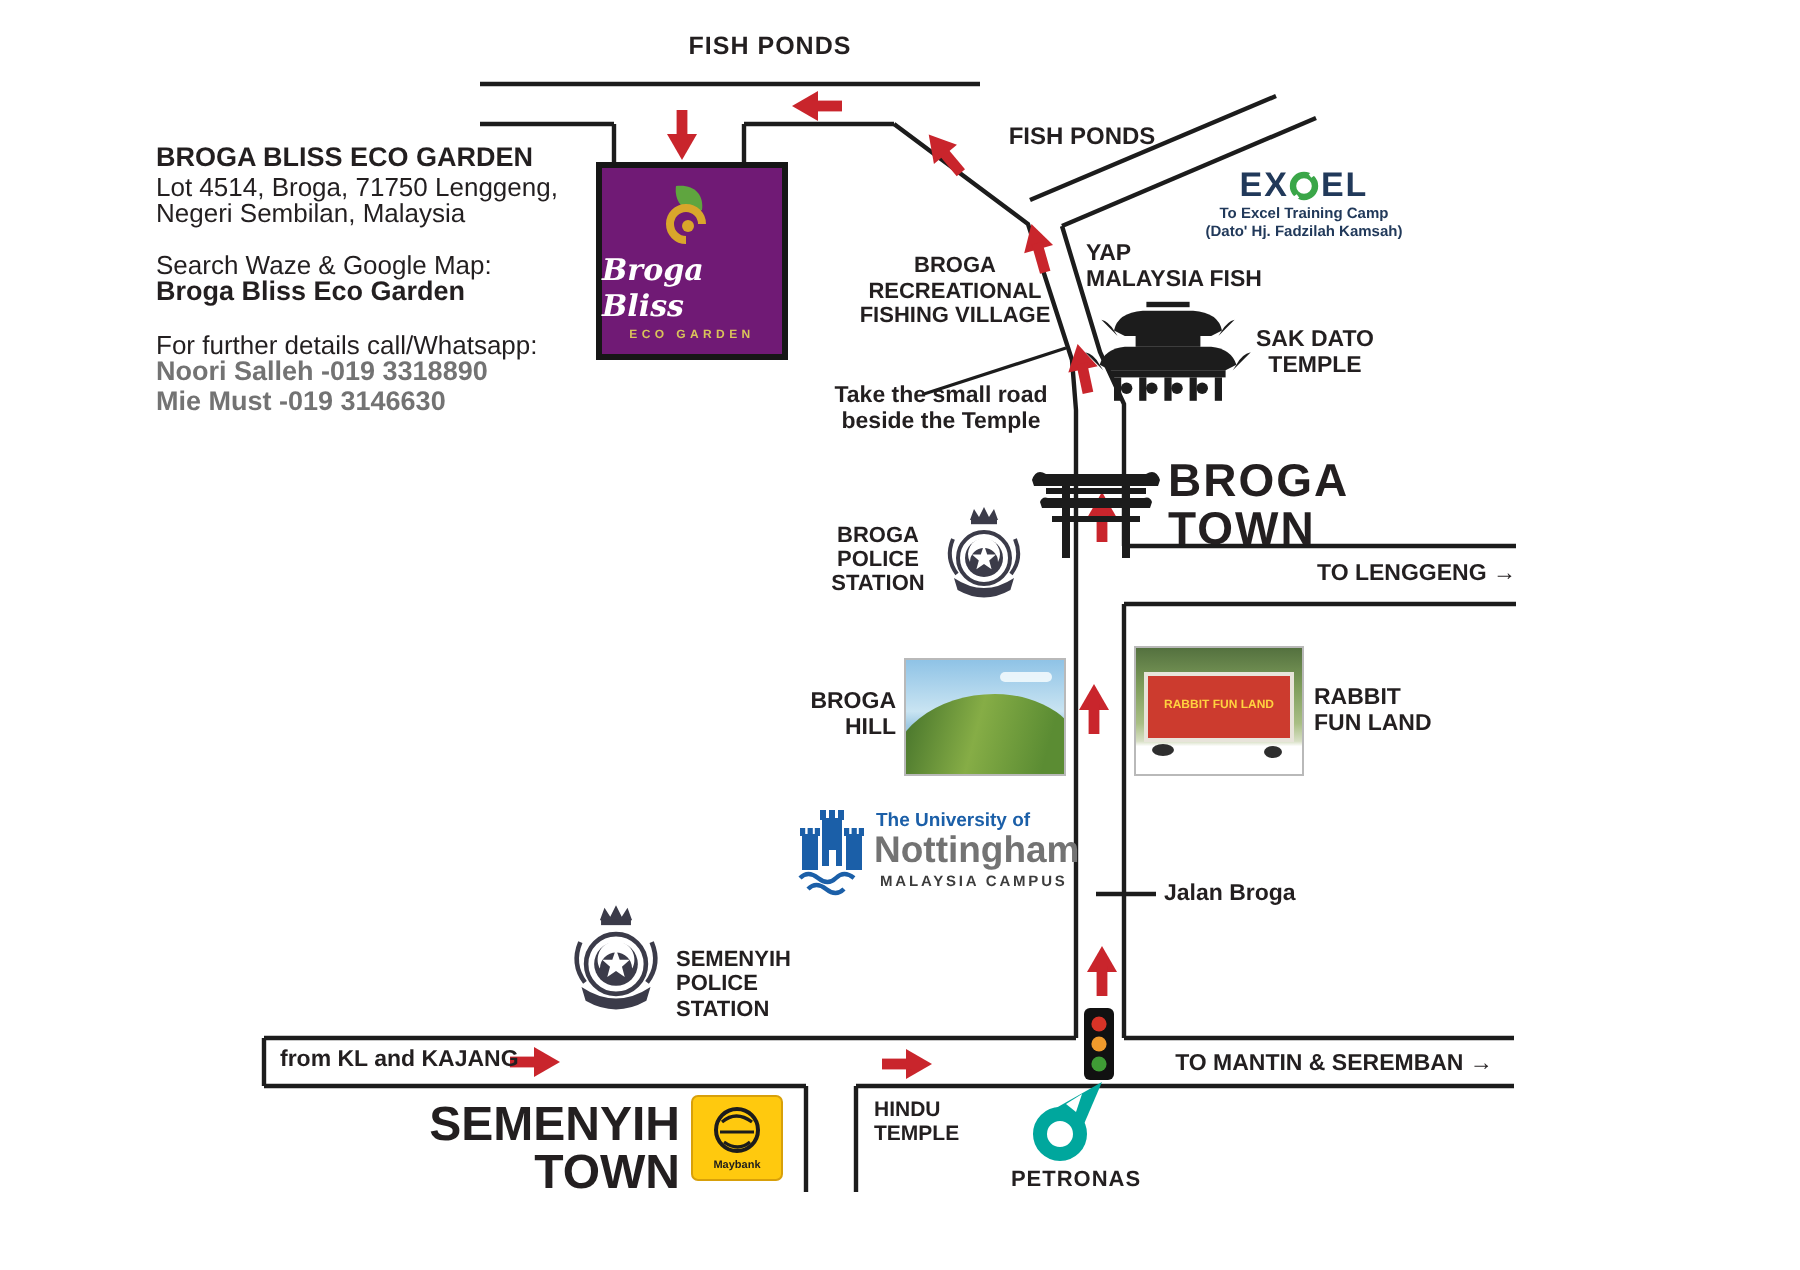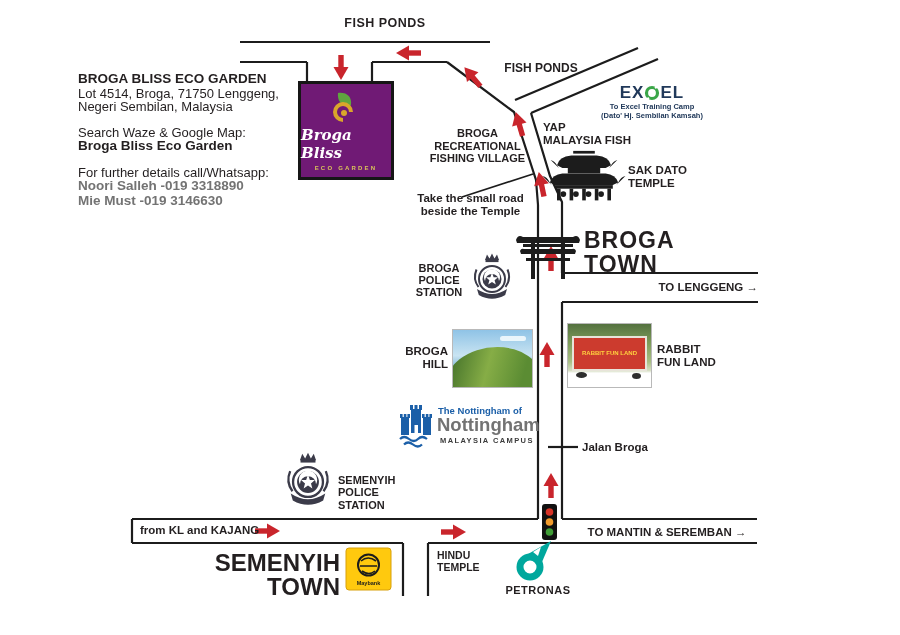--- a/index.html
+++ b/index.html
@@ -205,21 +205,21 @@
   <div class="excel">
     <div class="row">
       <span class="ex">EX</span>
       <svg width="16" height="16" viewBox="0 0 16 16">
         <circle cx="8" cy="8" r="5.5" fill="none" stroke="#3aa648" stroke-width="3.2"></circle>
         <path d="M11 3 L14.5 0.5 M5 13 L1.5 15.5" stroke="#ffffff" stroke-width="2.2"></path>
       </svg>
       <span class="ex">EL</span>
     </div>
     <div class="small">To Excel Training Camp</div>
-    <div class="small">(Dato' Hj. Sembilan Kamsah)</div>
+    <div class="small">(Dato' Hj. Fadzilah Kamsah)</div>
   </div>
 
   <div class="photo hillphoto">
     <div class="cloud"></div>
     <div class="hill"></div>
   </div>
 
   <div class="photo rabbitphoto">
     <div class="rsign">
       <span>RABBIT FUN LAND</span>
@@ -236,21 +236,21 @@
     <div>BROGA</div>
     <div>RECREATIONAL</div>
     <div>FISHING VILLAGE</div>
   </div>
 
   <div class="lbl" style="left:543px;top:121px;font-size:11.5px;line-height:13px;">
     <div>YAP</div>
     <div>MALAYSIA FISH</div>
   </div>
 
-  <div class="lbl" style="left:628px;top:164px;font-size:11.5px;line-height:13px;">
+  <div class="lbl" style="left:628px;top:164px;font-size:11.5px;line-height:13px;text-align:center;">
     <div>SAK DATO</div>
     <div>TEMPLE</div>
   </div>
 
   <div class="lbl" style="left:408px;top:192px;width:125px;text-align:center;font-size:11.5px;line-height:12.5px;">
     <div>Take the small road</div>
     <div>beside the Temple</div>
   </div>
 
   <div class="lbl" style="left:584px;top:228px;font-size:23px;line-height:24px;letter-spacing:1px;">
@@ -269,21 +269,21 @@
   <div class="lbl" style="left:398px;top:345px;width:50px;text-align:right;font-size:11.5px;line-height:12.5px;">
     <div>BROGA</div>
     <div>HILL</div>
   </div>
 
   <div class="lbl" style="left:657px;top:343px;font-size:11.5px;line-height:12.5px;">
     <div>RABBIT</div>
     <div>FUN LAND</div>
   </div>
 
-  <div class="nott-small">The Nottingham of</div>
+  <div class="nott-small">The University of</div>
   <div class="nott-big">Nottingham</div>
   <div class="nott-campus">MALAYSIA CAMPUS</div>
 
   <div class="lbl" style="left:582px;top:441px;font-size:11.5px;">Jalan Broga</div>
 
   <div class="lbl" style="left:338px;top:474px;font-size:11px;line-height:12.3px;">
     <div>SEMENYIH</div>
     <div>POLICE</div>
     <div>STATION</div>
   </div>

